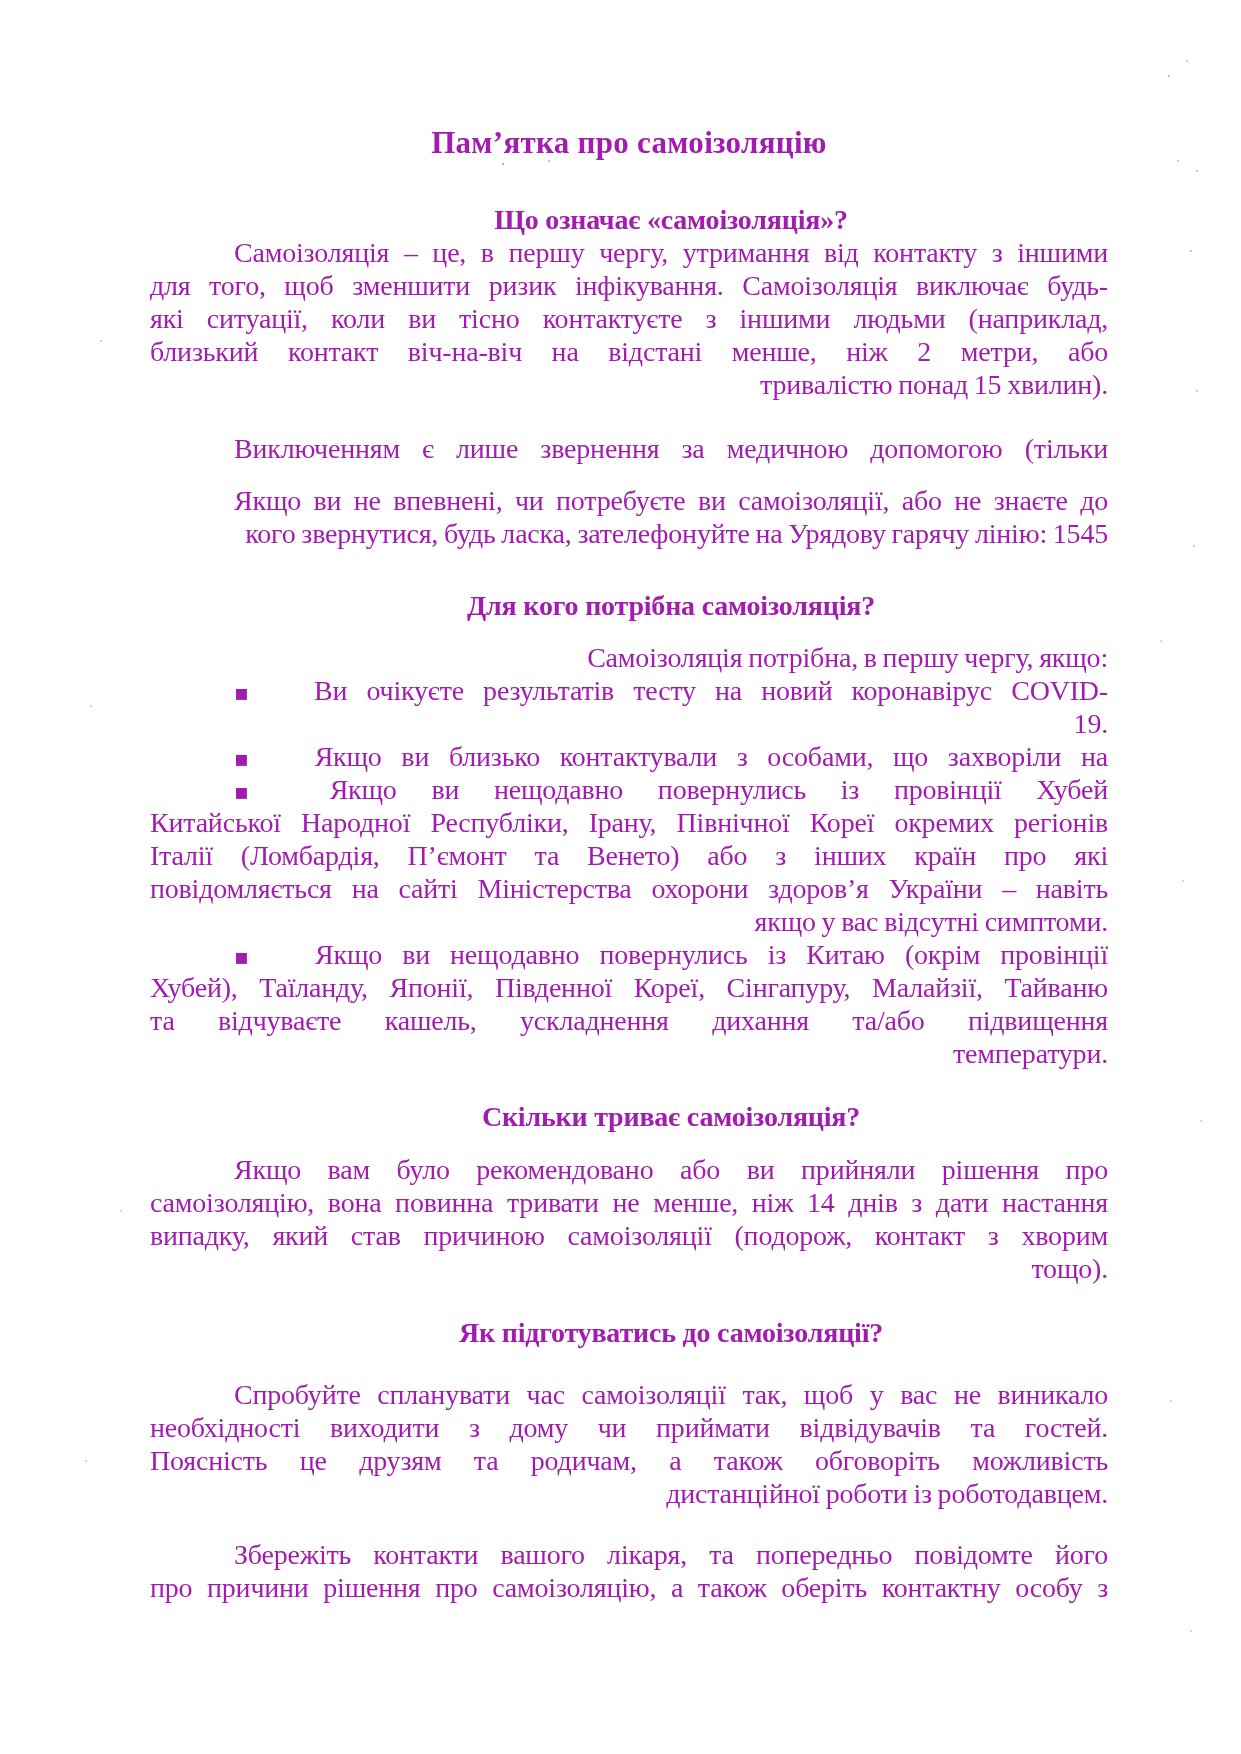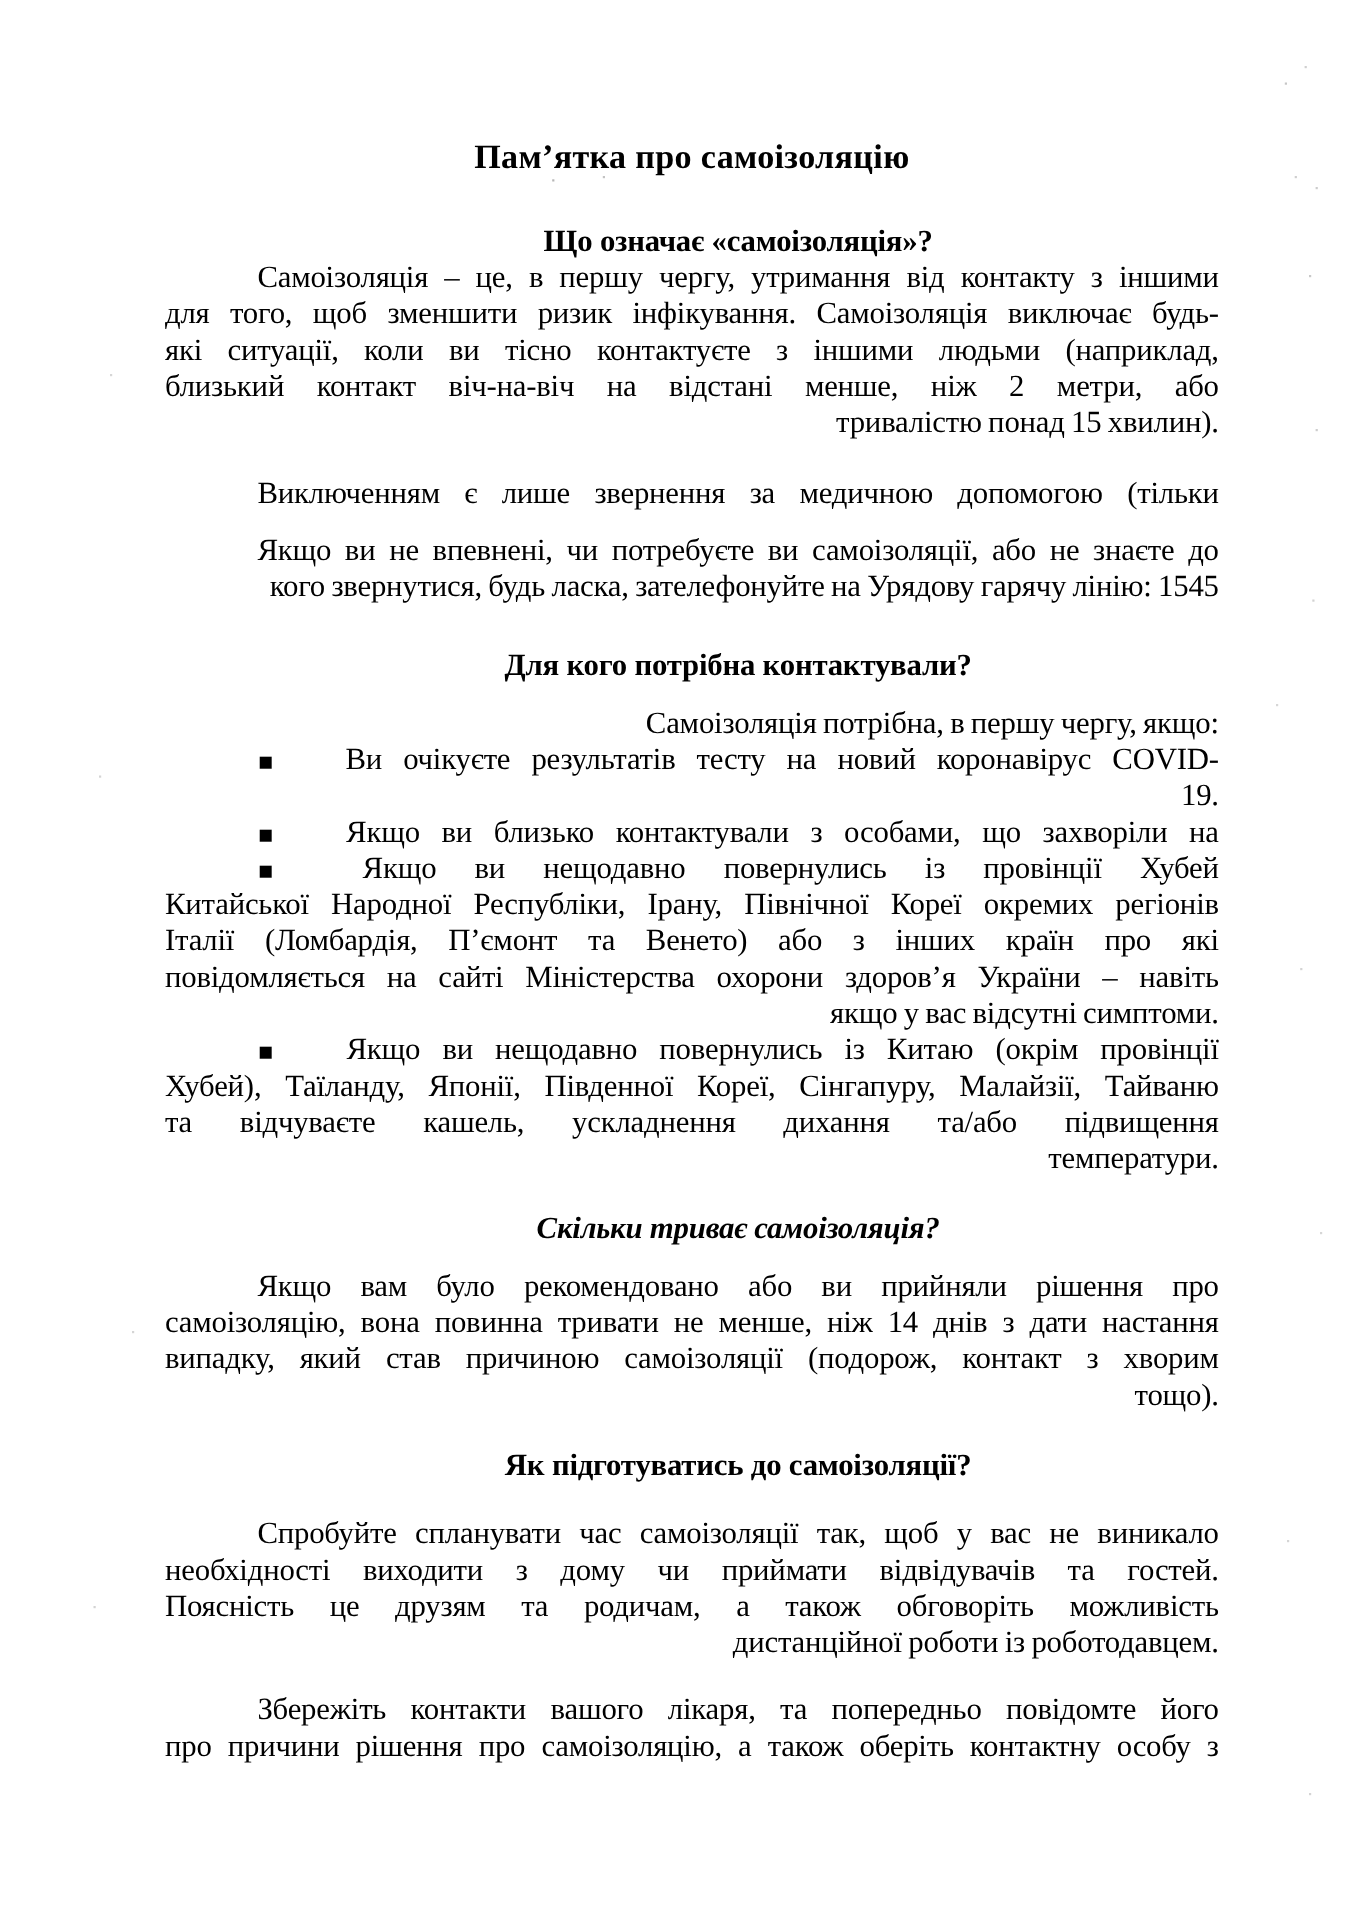--- a/index.html
+++ b/index.html
@@ -8,21 +8,21 @@
     padding: 0;
     background: #ffffff;
   }
   .page {
     position: relative;
     width: 1172px;
     height: 1754px;
     background: #ffffff;
     overflow: hidden;
     font-family: "Liberation Serif", "DejaVu Serif", serif;
-    color: #000000;
+    color: #a21caf;
     padding-left: 32px;
   }
   .content {
     position: absolute;
     left: 150px;
     top: 0;
     width: 958px;
   }
   .doc-title {
     margin-top: 126px;
@@ -63,21 +63,21 @@
     font-size: 22px;
     margin-right: 52px;
   }
   
   .mt-h0   { margin-top: 43px; }
   .mt-s0p0 { }
   .mt-s0p1 { margin-top: 31px; }
   .mt-s0p2 { margin-top: 19px; }
   .mt-h1   { margin-top: 39px; }
   .mt-intro{ margin-top: 19px; }
-  .mt-h2   { margin-top: 30px; font-style: italic; }
+  .mt-h2   { margin-top: 30px; }
   .mt-s2p0 { margin-top: 20px; }
   .mt-h3   { margin-top: 31px; }
   .mt-s3p0 { margin-top: 29px; }
   .mt-s3p1 { margin-top: 28px; }
   
   .noise {
     position: absolute;
     left: 0; top: 0;
     width: 2px; height: 2px;
     background: transparent;
@@ -123,21 +123,21 @@
 
     <div class="para mt-s0p1">
       <div class="line indent">Виключенням є лише звернення за медичною допомогою (тільки</div>
     </div>
 
     <div class="para mt-s0p2">
       <div class="line indent">Якщо ви не впевнені, чи потребуєте ви самоізоляції, або не знаєте до</div>
       <div class="line last">кого звернутися, будь ласка, зателефонуйте на Урядову гарячу лінію: 1545</div>
     </div>
 
-    <div class="heading mt-h1">Для кого потрібна контактували?</div>
+    <div class="heading mt-h1">Для кого потрібна самоізоляція?</div>
 
     <div class="para mt-intro">
       <div class="line last indent">Самоізоляція потрібна, в першу чергу, якщо:</div>
     </div>
 
     <div class="para">
       <div class="line indent"><span class="marker">▪</span><span>Ви очікуєте результатів тесту на новий коронавірус COVID-</span></div>
       <div class="line last">19.</div>
     </div>
 

